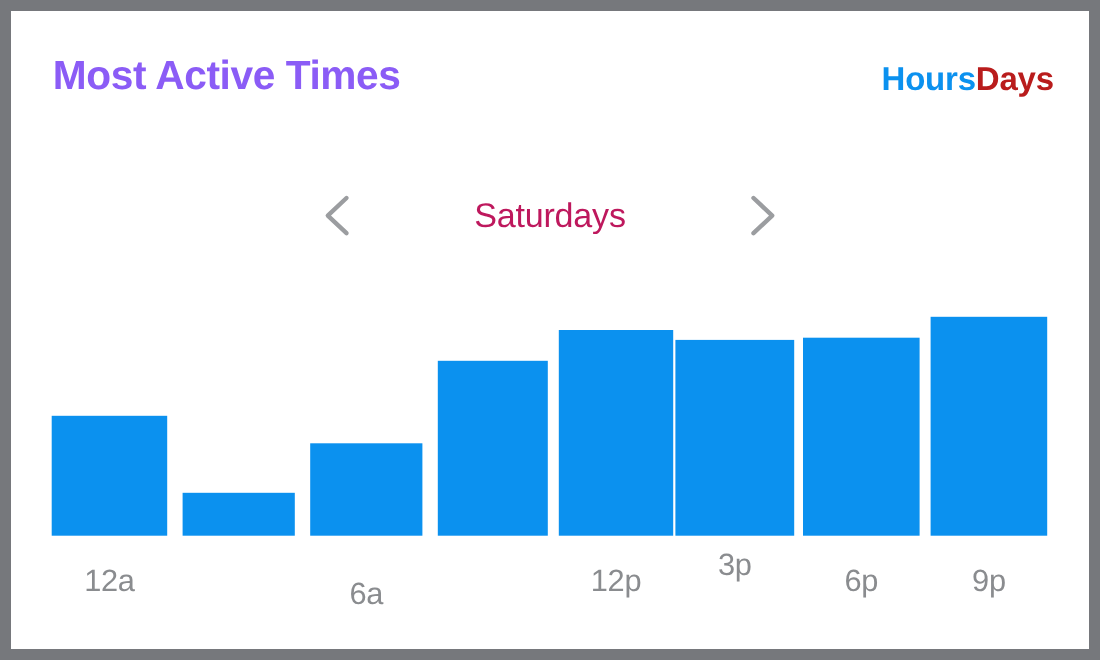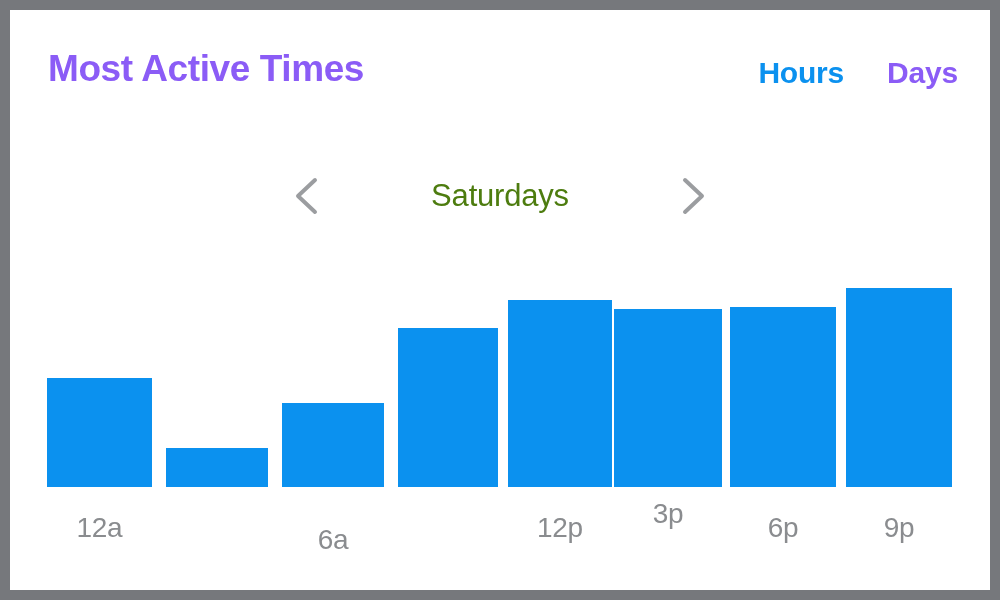--- a/index.html
+++ b/index.html
@@ -59,21 +59,21 @@
     align-items: baseline;
   }
   .tab {
     font-size: 30px;
     font-weight: bold;
     white-space: nowrap;
     cursor: pointer;
     letter-spacing: -0.2px;
   }
   .tab.active { color: #0b91ef; }
-  .tab.inactive { color: #8b5cf6; margin-left: 43px; }
+  .tab.inactive { color: #b91c1c; }
 
   
   #pager {
     position: absolute;
     left: 0;
     right: 0;
     top: 150px;
     height: 72px;
     display: flex;
     align-items: center;
@@ -84,21 +84,21 @@
     height: 46px;
     display: flex;
     align-items: center;
     justify-content: center;
     cursor: pointer;
     flex: 0 0 auto;
   }
   .chev svg { display: block; }
   #pager-label {
     font-size: 31px;
-    color: #4d7c0f;
+    color: #be185d;
     white-space: nowrap;
     text-align: center;
     width: 340px;
     letter-spacing: -0.2px;
   }
 
   
   #chart {
     position: absolute;
     left: 0;

